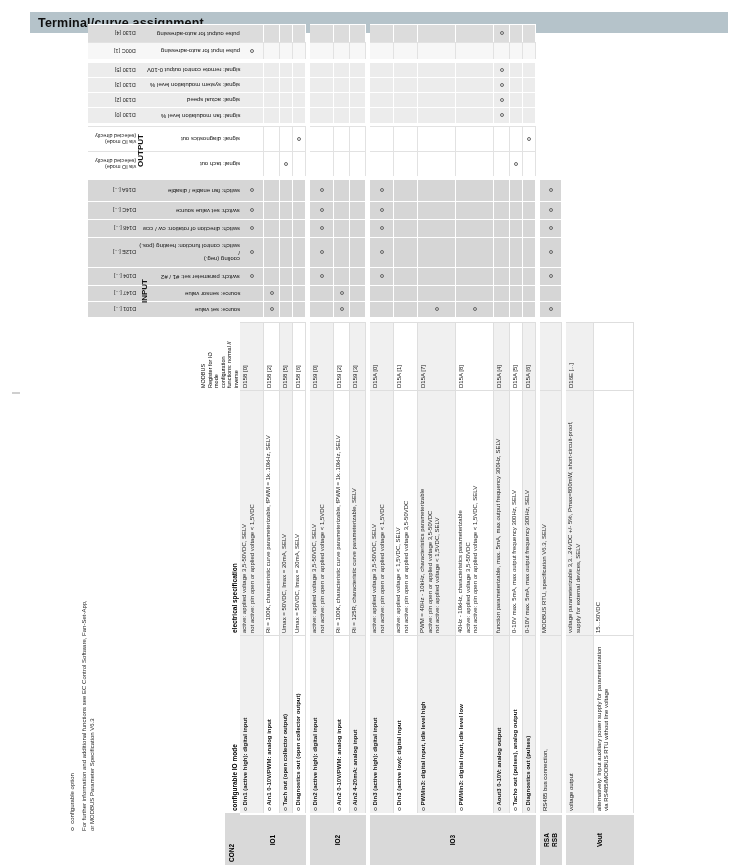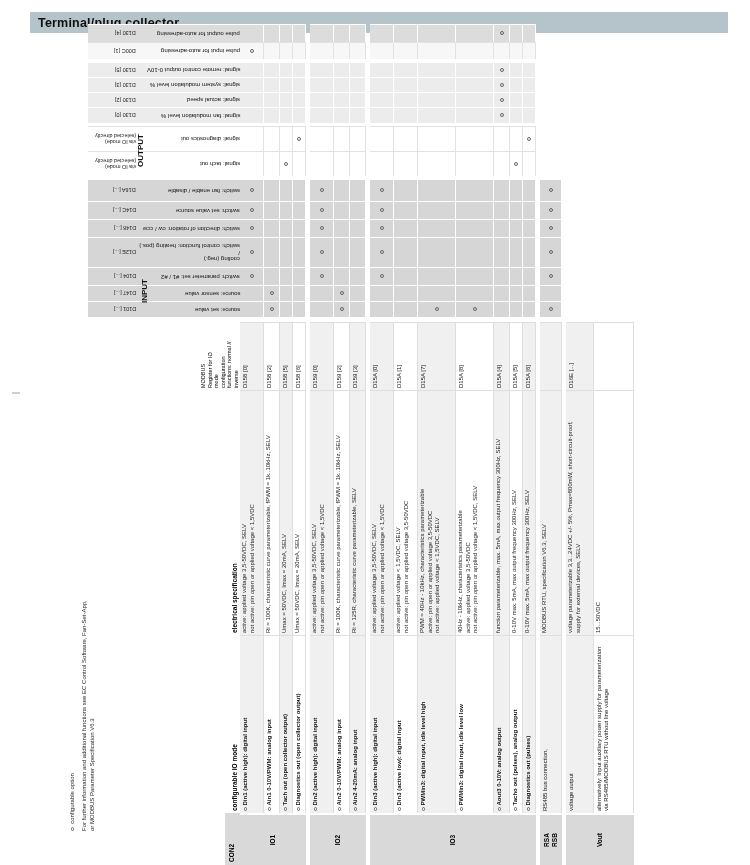--- a/index.html
+++ b/index.html
@@ -73,21 +73,21 @@
   .cells { display:flex; margin-left:5px; }
   .cell { border-right:1px solid #fff; border-bottom:1px solid #fff;
           display:flex; align-items:center; justify-content:center; }
   .cell.lt { border-color:#e2e2e2; }
   .gapL { margin-left:3px; }
 </style>
 </head>
 <body>
 
 <div id="page">
-  <div id="titlebar">Terminal/plug collector</div>
+  <div id="titlebar">Terminal/curve assignment</div>
   <div id="margin-mark"></div>
 
   <div id="rot-wrap">
 
     <div id="legend">
       <div class="l1">
         <span class="rng nrg"></span>
         <span>configurable  option</span>
       </div>
       <div>For further information and additional functions see EC Control Software, Fan-Set-App,</div>

